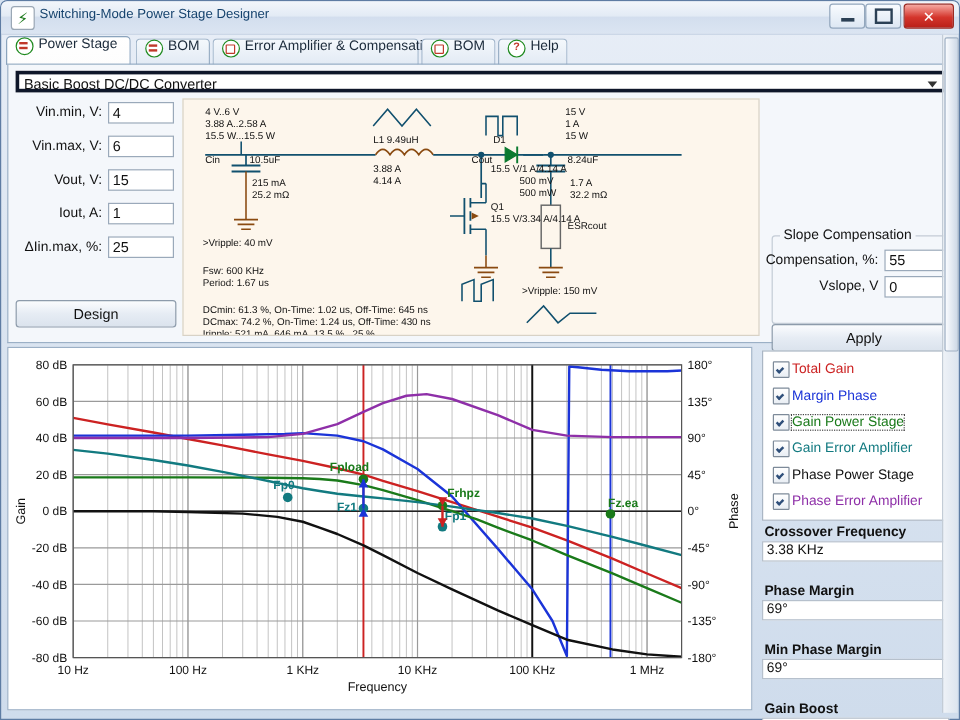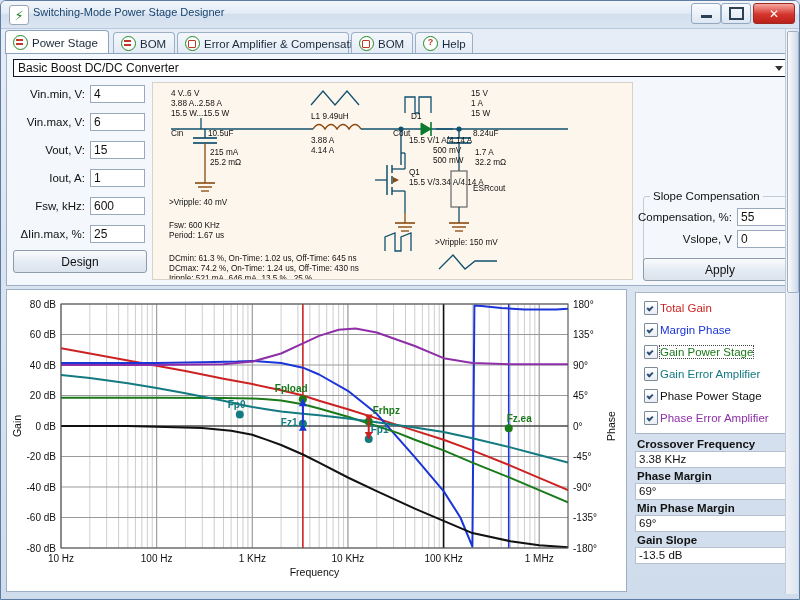--- a/index.html
+++ b/index.html
@@ -48,21 +48,21 @@
   #btn-max .g{display:block;width:11px;height:9px;border:2px solid #2b4055;}
 
   
   #tabstrip{
     position:absolute;left:4px;top:29px;width:790px;height:24px;
   }
   .tab{
     position:absolute;top:2px;height:22px;box-sizing:border-box;
     border:1px solid #9bb0c6;border-bottom:none;border-radius:4px 4px 0 0;
     background:linear-gradient(to bottom,#f4f8fc,#e2eaf4);
-    display:flex;align-items:center;gap:4px;padding:0 7px;
+    display:flex;gap:4px;padding:0 7px;
     font-size:11.5px;color:#1b2a3a;white-space:nowrap;
   }
   .tab.active{
     top:0;height:24px;background:linear-gradient(to bottom,#ffffff,#fdfdfd);
     border-color:#8ba4bd;font-weight:normal;
   }
   .tico{width:13px;height:13px;border-radius:50%;border:1.6px solid #1f8a1f;
         display:inline-block;position:relative;background:#fff;flex:none;}
   .tico.red::before{content:"";position:absolute;left:1.5px;top:3px;width:7px;height:2px;background:#c0392b;}
   .tico.red::after{content:"";position:absolute;left:1.5px;top:6.5px;width:7px;height:2px;background:#c0392b;}
@@ -72,21 +72,21 @@
       line-height:10px;text-align:center;}
   #tabline{position:absolute;left:4px;top:52px;width:790px;height:1px;background:#8ba4bd;}
 
   
   #ps-panel{
     position:absolute;left:5px;top:53px;width:790px;height:232px;
     background:#f4f7fb;border:1px solid #9bb0c6;border-top:none;box-sizing:border-box;
   }
   #combo{
     position:absolute;left:6px;top:5px;width:776px;height:18px;
-    border:1px solid #0f172a;background:#fff;box-sizing:border-box;
+    border:3px solid #0f172a;background:#fff;box-sizing:border-box;
     font-size:12px;color:#111;padding:1px 4px;
   }
   #combo .arrow{position:absolute;right:5px;top:6px;width:0;height:0;
      border-left:4px solid transparent;border-right:4px solid transparent;border-top:5px solid #333;}
 
   
   #inputs{position:absolute;left:6px;top:28px;width:132px;}
   .frow{display:flex;align-items:center;justify-content:flex-end;height:24px;margin-bottom:4px;}
   .flabel{font-size:11.5px;color:#111;margin-right:5px;text-align:right;white-space:nowrap;}
   .finput{width:55px;height:18px;border:1px solid #9aa9ba;background:#fff;box-sizing:border-box;
@@ -109,21 +109,21 @@
   
   .group{position:absolute;border:1px solid #c3ccd6;border-radius:3px;background:transparent;}
   .group > .gtitle{position:absolute;left:6px;top:-7px;background:#f4f7fb;padding:0 3px;
       font-size:11.5px;color:#111;}
   #grp-cs{left:636px;top:34px;width:152px;height:97px;}
   #grp-sc{left:636px;top:142px;width:152px;height:72px;}
   .grow{display:flex;align-items:center;justify-content:flex-end;height:22px;margin:0 7px;}
   .grow .flabel{font-size:11.5px;}
   .grow .finput{width:52px;}
   #apply-btn{
-    position:absolute;left:636px;top:204px;width:152px;height:21px;
+    position:absolute;left:636px;top:216px;width:152px;height:21px;
     border:1px solid #8d9bab;border-radius:3px;
     background:linear-gradient(to bottom,#fbfcfe,#e6ecf4 50%,#dbe3ed);
     font-size:12px;color:#111;display:flex;align-items:center;justify-content:center;
   }
 
   
   #chart-panel{
     position:absolute;left:5px;top:288px;width:621px;height:303px;
     background:#ffffff;border:1px solid #9bb0c6;box-sizing:border-box;
   }
@@ -140,21 +140,21 @@
   .cbx{width:12px;height:12px;border:1px solid #7d8a99;background:linear-gradient(to bottom,#fff,#e9eef4);
       position:relative;flex:none;border-radius:1px;}
   .cbx::after{content:"";position:absolute;left:2px;top:4px;width:4px;height:2px;
       border-left:2px solid #2f4f7a;border-bottom:2px solid #2f4f7a;transform:rotate(-45deg);}
   .lbl{font-size:11.5px;white-space:nowrap;}
   .lrow.focus .lbl{outline:1px dotted #444;}
 
   #results{position:absolute;left:634px;top:436px;width:156px;}
   .rtitle{font-size:11.5px;font-weight:bold;color:#111;padding:1px 2px;}
   .rval{height:17px;border:1px solid #b6c0cc;background:#fff;box-sizing:border-box;
-      font-size:11.5px;color:#111;padding:1px 3px;margin-bottom:1px;}
+      font-size:11.5px;color:#111;padding:1px 3px;margin-bottom:18px;}
 
   
   #vscroll{position:absolute;right:1px;top:28px;width:12px;height:565px;
      background:linear-gradient(to right,#eef2f7,#dde5ef);border-left:1px solid #c3ccd6;}
   #vthumb{position:absolute;left:1px;top:2px;width:10px;height:260px;
      background:linear-gradient(to right,#fafcff,#cdd8e6);border:1px solid #9fb0c3;border-radius:2px;}
 </style>
 </head>
 <body>
 
@@ -214,24 +214,20 @@
         <span class="flabel">Vin.max, V:</span>
         <input class="finput" value="6" style="">
       </div>
       <div class="frow">
         <span class="flabel">Vout, V:</span>
         <input class="finput" value="15" style="">
       </div>
       <div class="frow">
         <span class="flabel">Iout, A:</span>
         <input class="finput" value="1" style="">
-      </div>
-      <div class="frow">
-        <span class="flabel">Fsw, kHz:</span>
-        <input class="finput" value="600" style="">
       </div>
       <div class="frow">
         <span class="flabel">ΔIin.max, %:</span>
         <input class="finput" value="25" style="">
       </div>
     </div>
 
     <div id="design-btn">Design</div>
 
     <div id="schem">
@@ -509,20 +505,20 @@
     </div>
   </div>
 
   <div id="results">
     <div class="rtitle">Crossover Frequency</div>
     <div class="rval">3.38 KHz</div>
     <div class="rtitle">Phase Margin</div>
     <div class="rval">69°</div>
     <div class="rtitle">Min Phase Margin</div>
     <div class="rval">69°</div>
-    <div class="rtitle">Gain Slope</div>
+    <div class="rtitle">Gain Boost</div>
     <div class="rval">-13.5 dB</div>
   </div>
 
   <div id="vscroll">
     <div id="vthumb"></div>
   </div>
 </div>
 
 </body></html>

